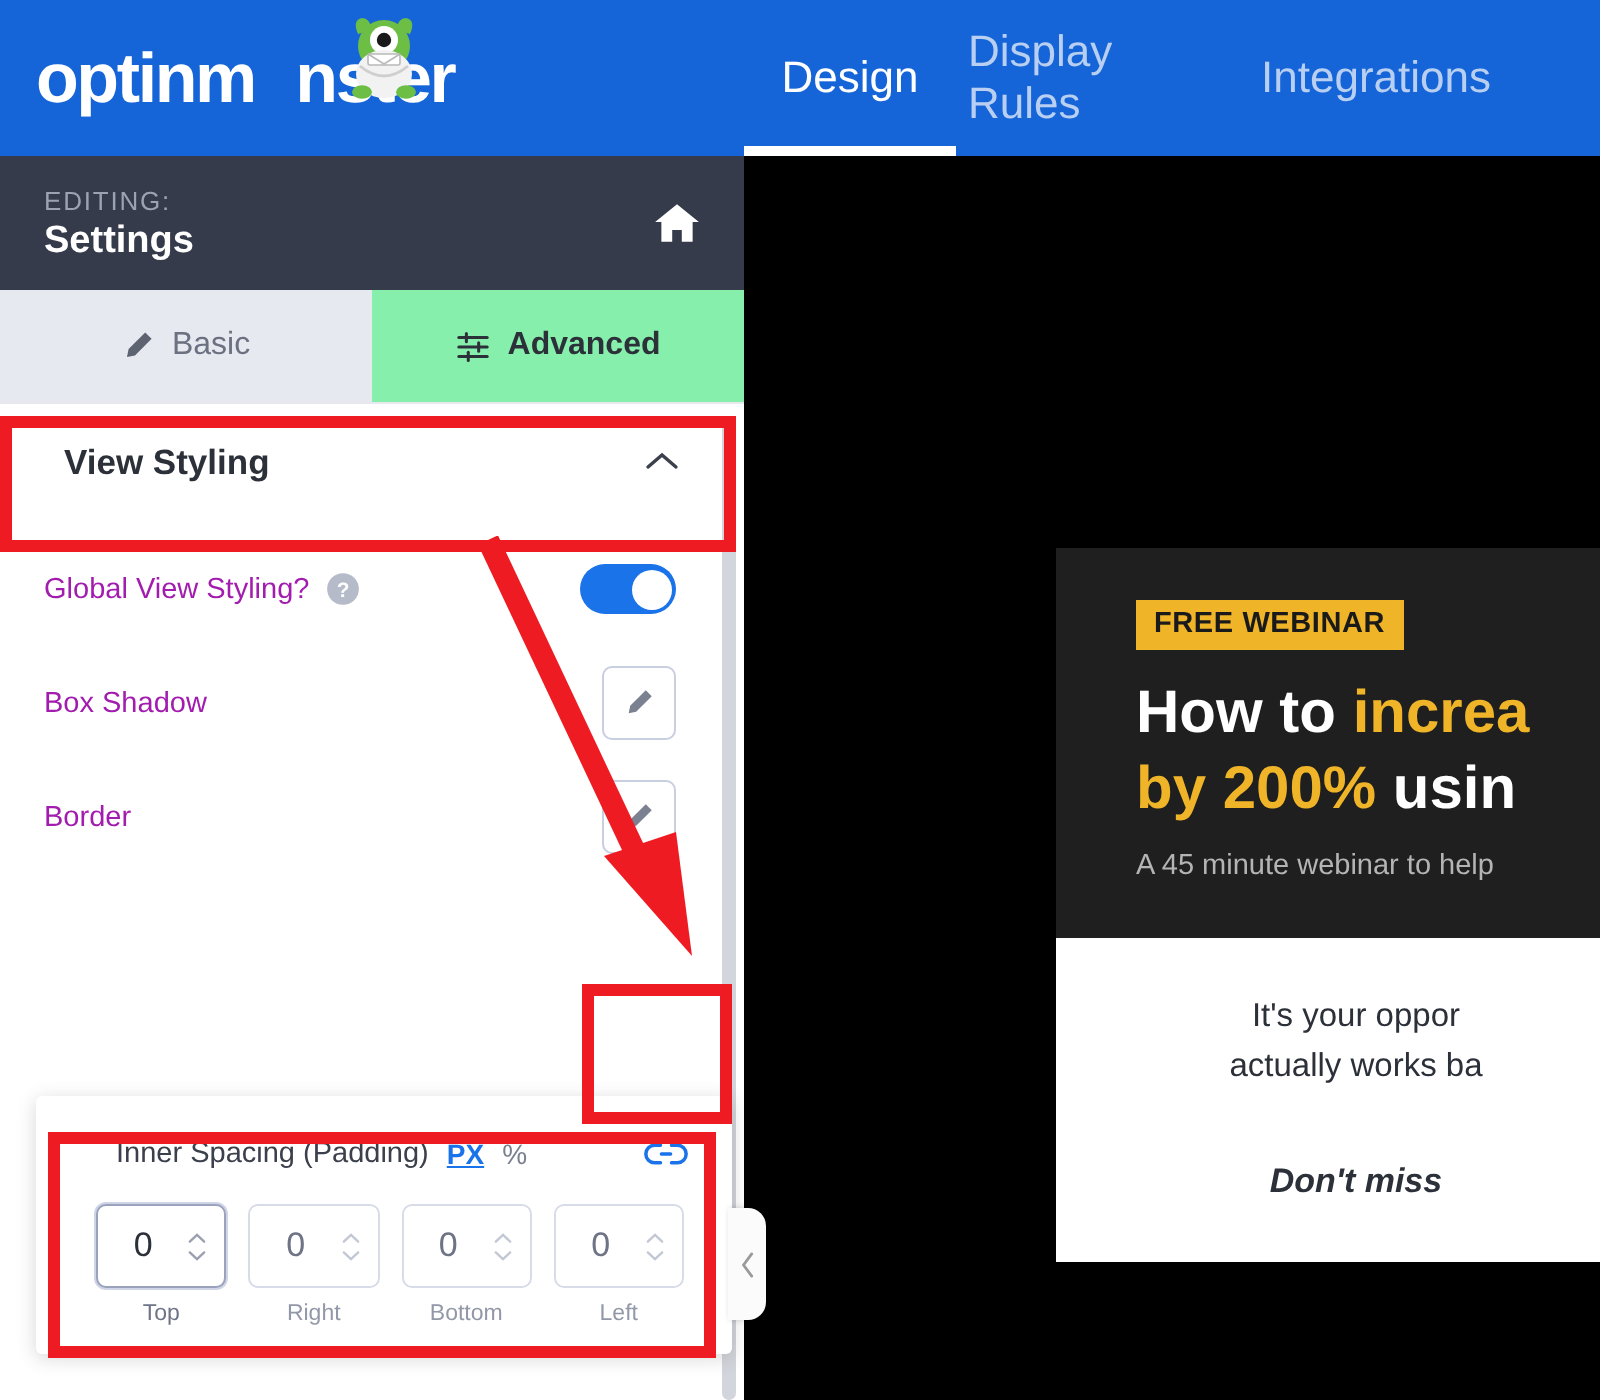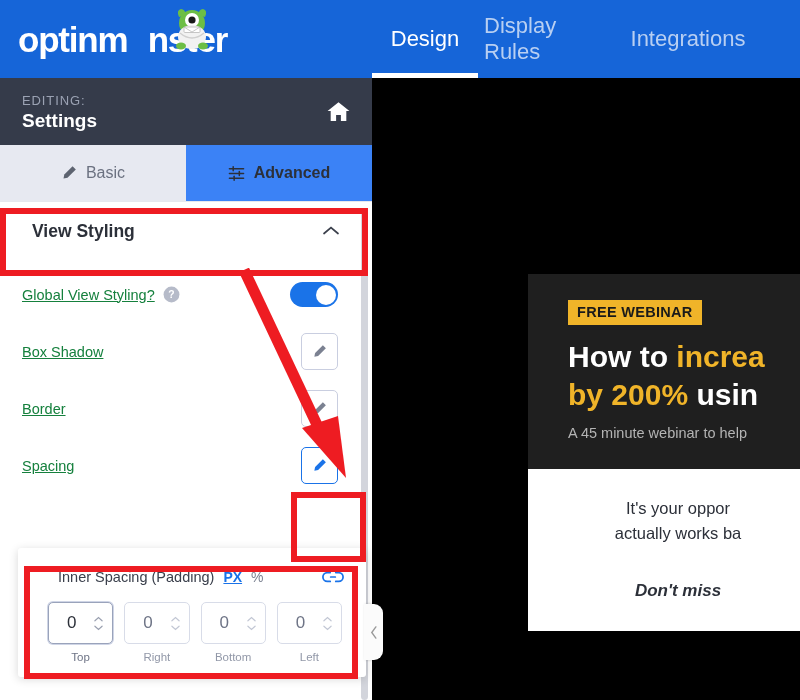--- a/index.html
+++ b/index.html
@@ -59,37 +59,37 @@
   }
   .editing-name { font-size: 19px; font-weight: bold; color: #fff; line-height: 1.15; }
   .home-icon { width: 27px; height: 25px; cursor: pointer; }
 
   .tabs { display: flex; height: 57px; border-bottom: 1px solid #e6e8ee; }
   .tab {
     flex: 1; display: flex; align-items: center; justify-content: center;
     gap: 9px; font-size: 16px; cursor: pointer;
   }
   .tab.inactive { background: #e7e9f1; color: #6b7180; }
-  .tab.active { background: #3b82f6; color: #2c3039; font-weight: bold; }
+  .tab.active { background: #86efac; color: #2c3039; font-weight: bold; }
   .tab svg { display: block; }
 
   
   .section-head {
     height: 58px; display: flex; align-items: center;
     justify-content: space-between; padding: 0 32px;
     cursor: pointer; background: #fff;
   }
   .section-title { font-size: 17.5px; font-weight: bold; color: #2c3039; }
 
   .rows { padding-top: 6px; }
   .row {
     height: 57px; display: flex; align-items: center;
     justify-content: space-between; padding: 0 34px 0 22px;
   }
-  .row-label { font-size: 14.5px; color: #15803d; display: flex; align-items: center; gap: 8px; text-decoration: underline; }
+  .row-label { font-size: 14.5px; color: #a21caf; display: flex; align-items: center; gap: 8px; }
   .help-icon { width: 17px; height: 17px; cursor: pointer; }
 
   .toggle {
     width: 48px; height: 25px; border-radius: 13px;
     background: #1a73e8; position: relative; cursor: pointer;
   }
   .toggle .knob {
     position: absolute; top: 2.5px; right: 2.5px;
     width: 20px; height: 20px; border-radius: 50%; background: #fff;
   }
@@ -310,28 +310,20 @@
       <div class="row">
         <span class="row-label">Border</span>
         <div class="edit-btn">
           <svg width="15" height="15" viewBox="0 0 16 16" fill="#7b8191">
             <path d="M11.6 1.2 l3.2 3.2 -8.3 8.3 -4 0.8 0.8 -4 z"></path>
           </svg>
         </div>
       </div>
 
 
-      <div class="row">
-        <span class="row-label">Spacing</span>
-        <div class="edit-btn focused">
-          <svg width="15" height="15" viewBox="0 0 16 16" fill="#1a73e8">
-            <path d="M11.6 1.2 l3.2 3.2 -8.3 8.3 -4 0.8 0.8 -4 z"></path>
-          </svg>
-        </div>
-      </div>
 
     </div>
 
     <div class="panel-scroll"></div>
   </div>
 
   <div class="spacing-card">
     <div class="spacing-head">
       <span class="spacing-title">Inner Spacing (Padding)</span>
       <span class="unit-px">PX</span>

